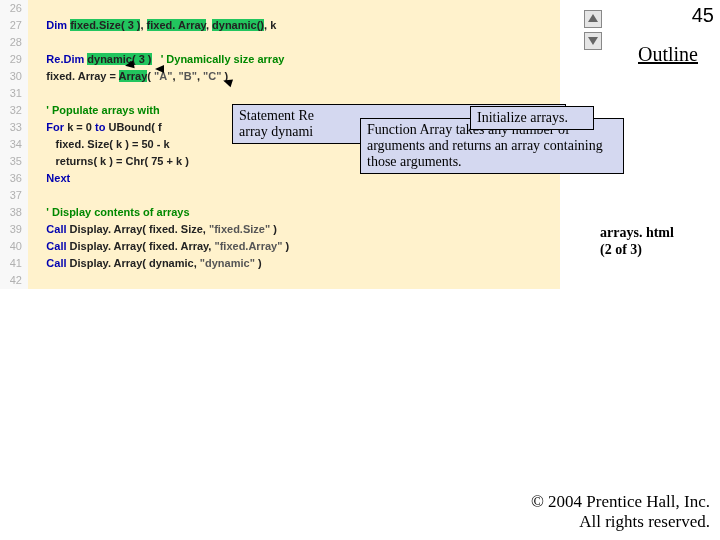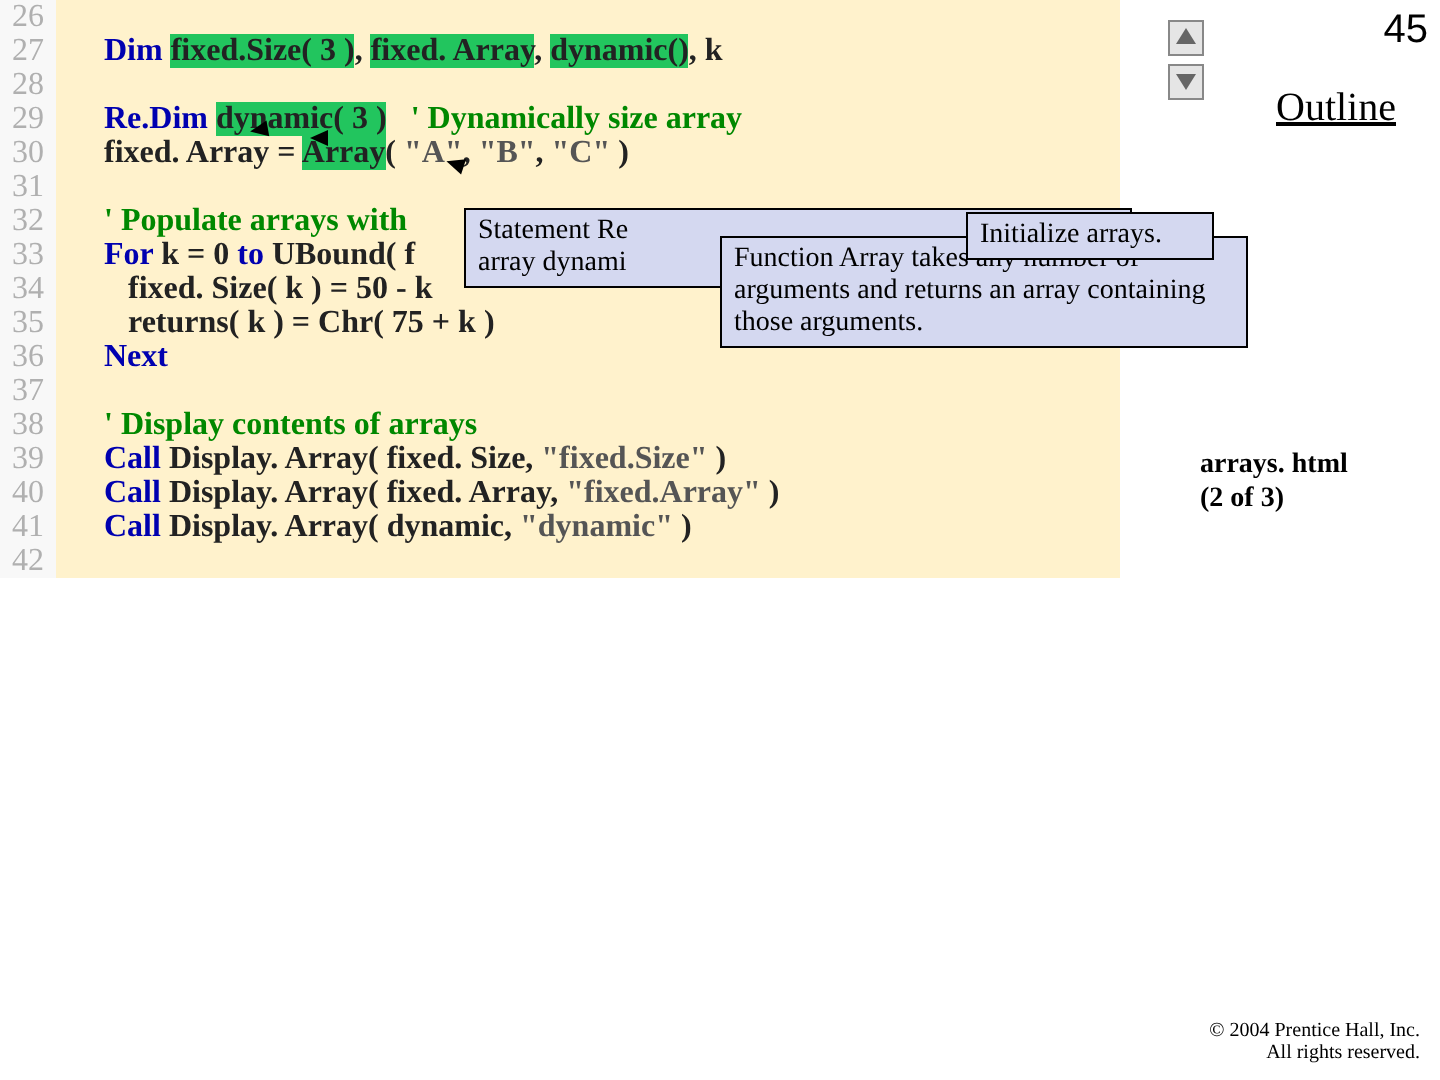--- a/index.html
+++ b/index.html
@@ -11,22 +11,22 @@
     height: 540px;
     position: relative;
     overflow: hidden;
   }
   .code-block {
     position: absolute;
     left: 0;
     top: 0;
     width: 560px;
     background: #fff2cc;
-    font-family: Liberation Serif, serif;
-    font-size: 16px;
+    font-family: Liberation Sans, sans-serif;
+    font-size: 11px;
     font-weight: bold;
     line-height: 17px;
   }
   .code-line {
     height: 17px;
     white-space: pre;
     position: relative;
   }
   .line-num {
     display: inline-block;
@@ -98,21 +98,21 @@
     width: 110px;
     font-size: 14px;
     font-weight: bold;
     font-family: "Times New Roman", serif;
     line-height: 1.2;
   }
   .copyright {
     position: absolute;
     bottom: 8px;
     right: 10px;
-    font-size: 10px;
+    font-size: 17px;
     text-align: right;
     font-family: "Times New Roman", serif;
   }
   .callout {
     position: absolute;
     background: #d4d8f0;
     border: 1px solid #000;
     padding: 3px 6px;
     font-family: "Times New Roman", serif;
     font-size: 14px;
@@ -166,13 +166,13 @@
   <span>Statement Re</span><br>
   <span>array dynami</span>
 </div>
 
 <span class="arrow-head" style="left:155px; top:65px;"></span>
 <span class="arrow-head" style="left:223px; top:78px; transform:rotate(18deg);"></span>
 <span class="arrow-head" style="left:125px; top:61px; transform:rotate(-10deg);"></span>
 
 <div class="callout" style="left:360px; top:118px; width:250px;">Function Array takes any number of arguments and returns an array containing those arguments.</div>
 
-<div class="callout" style="left:483px; top:106px; width:110px;">Initialize arrays.</div>
+<div class="callout" style="left:470px; top:106px; width:110px;">Initialize arrays.</div>
 
 </body></html>

